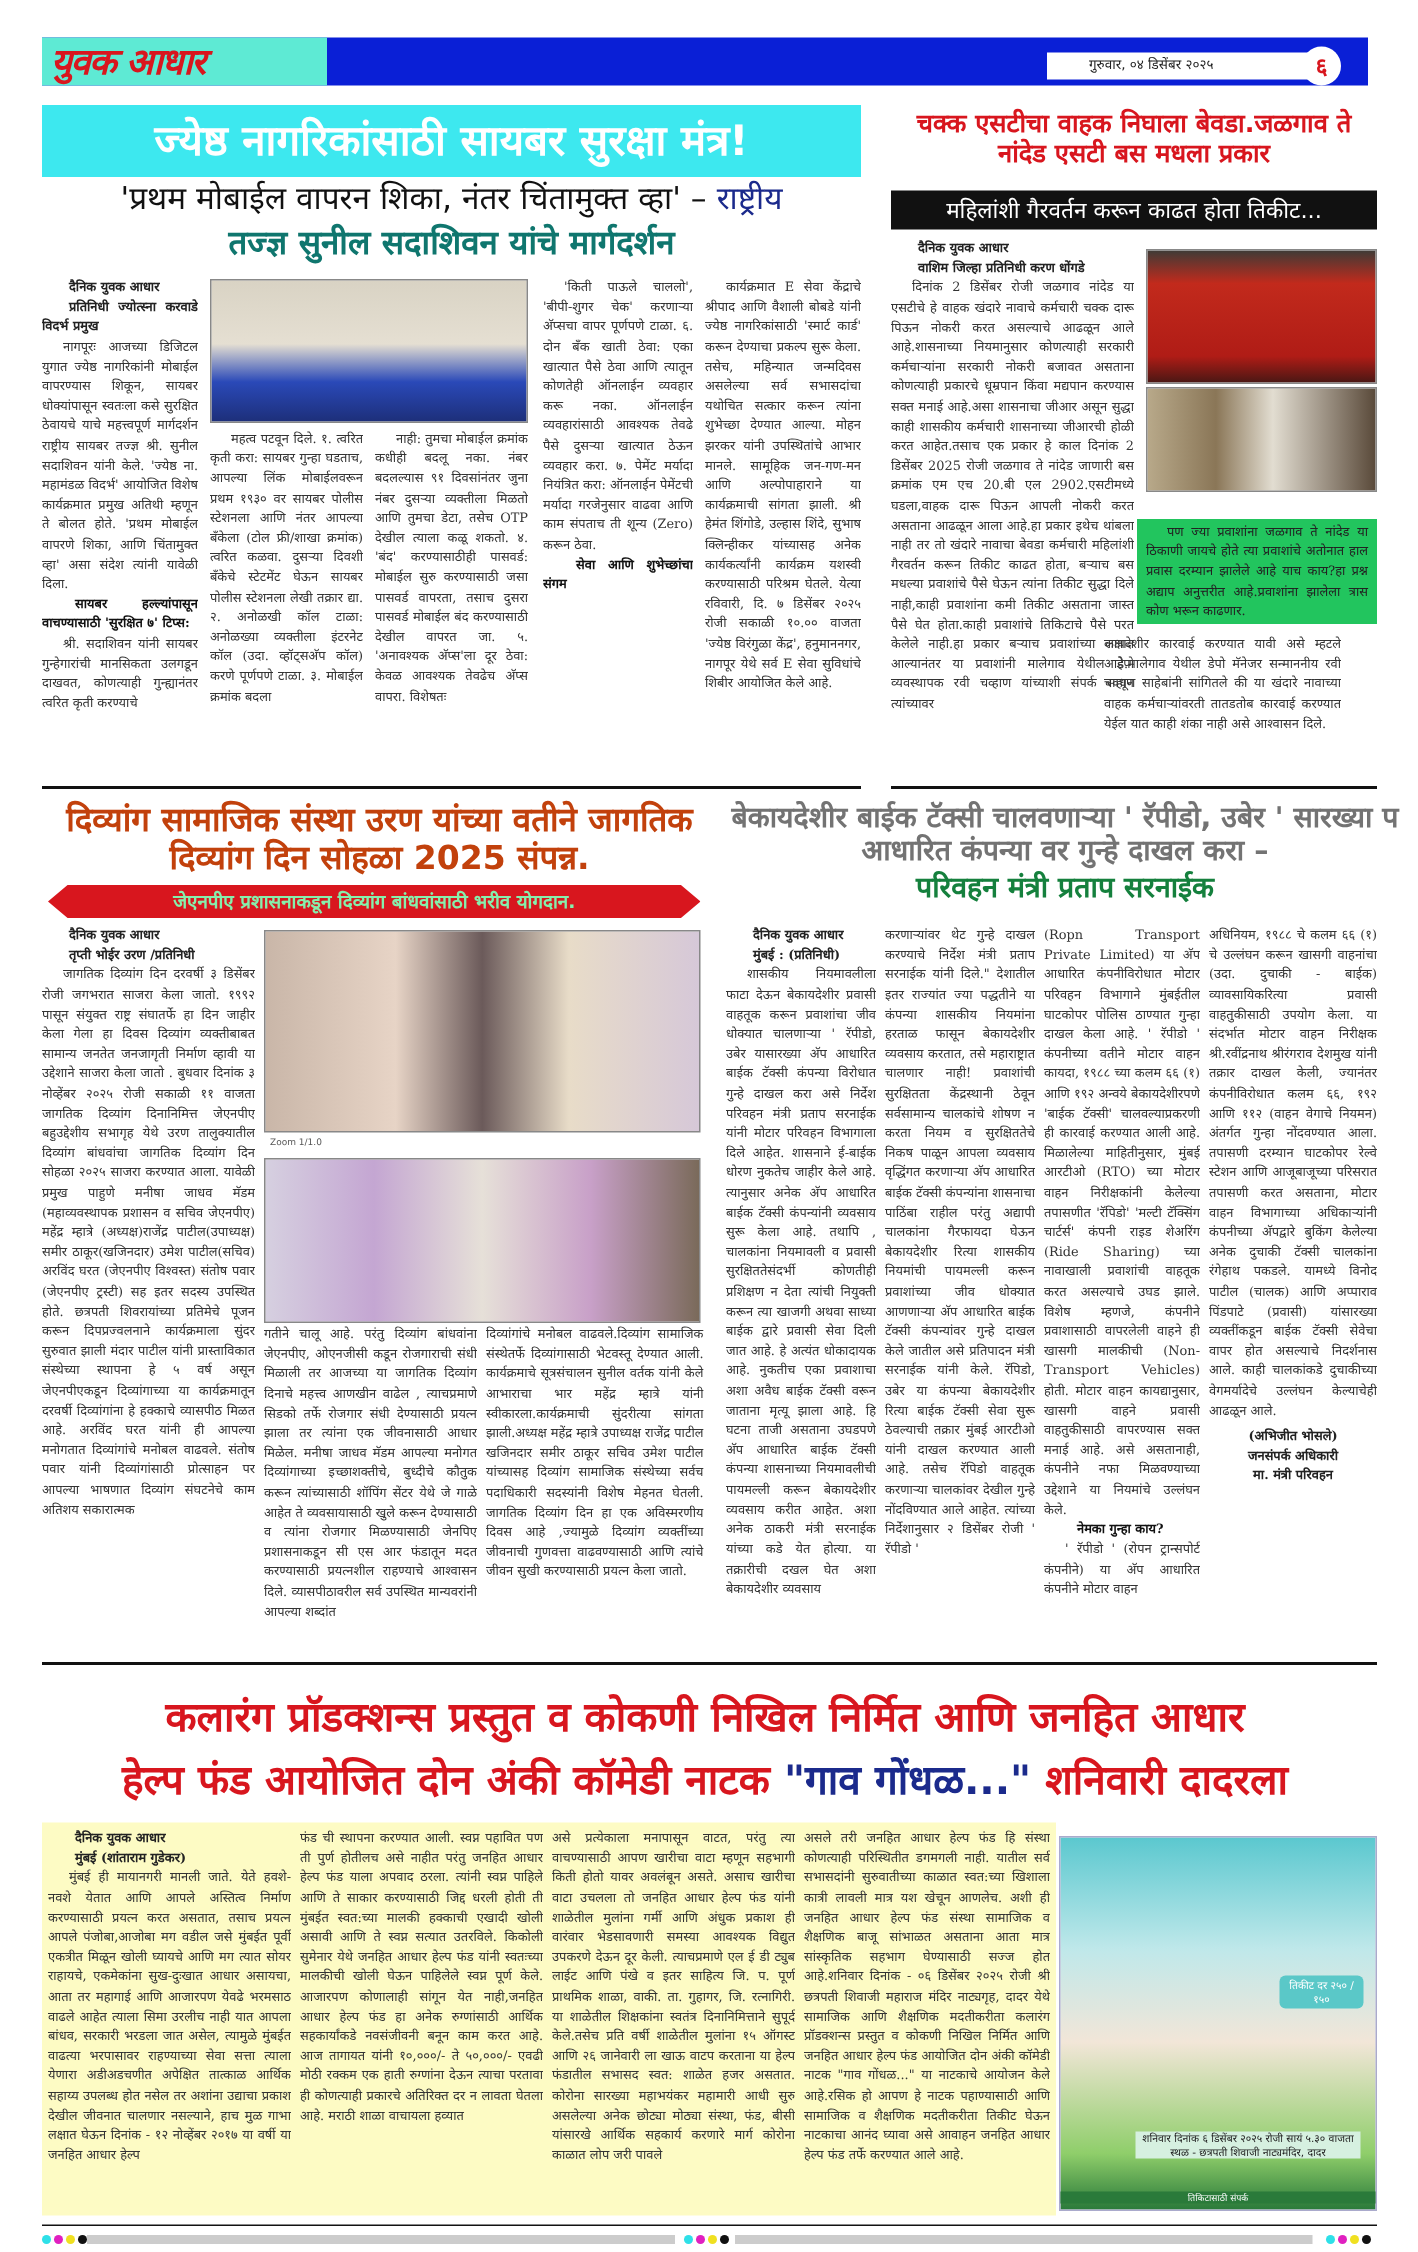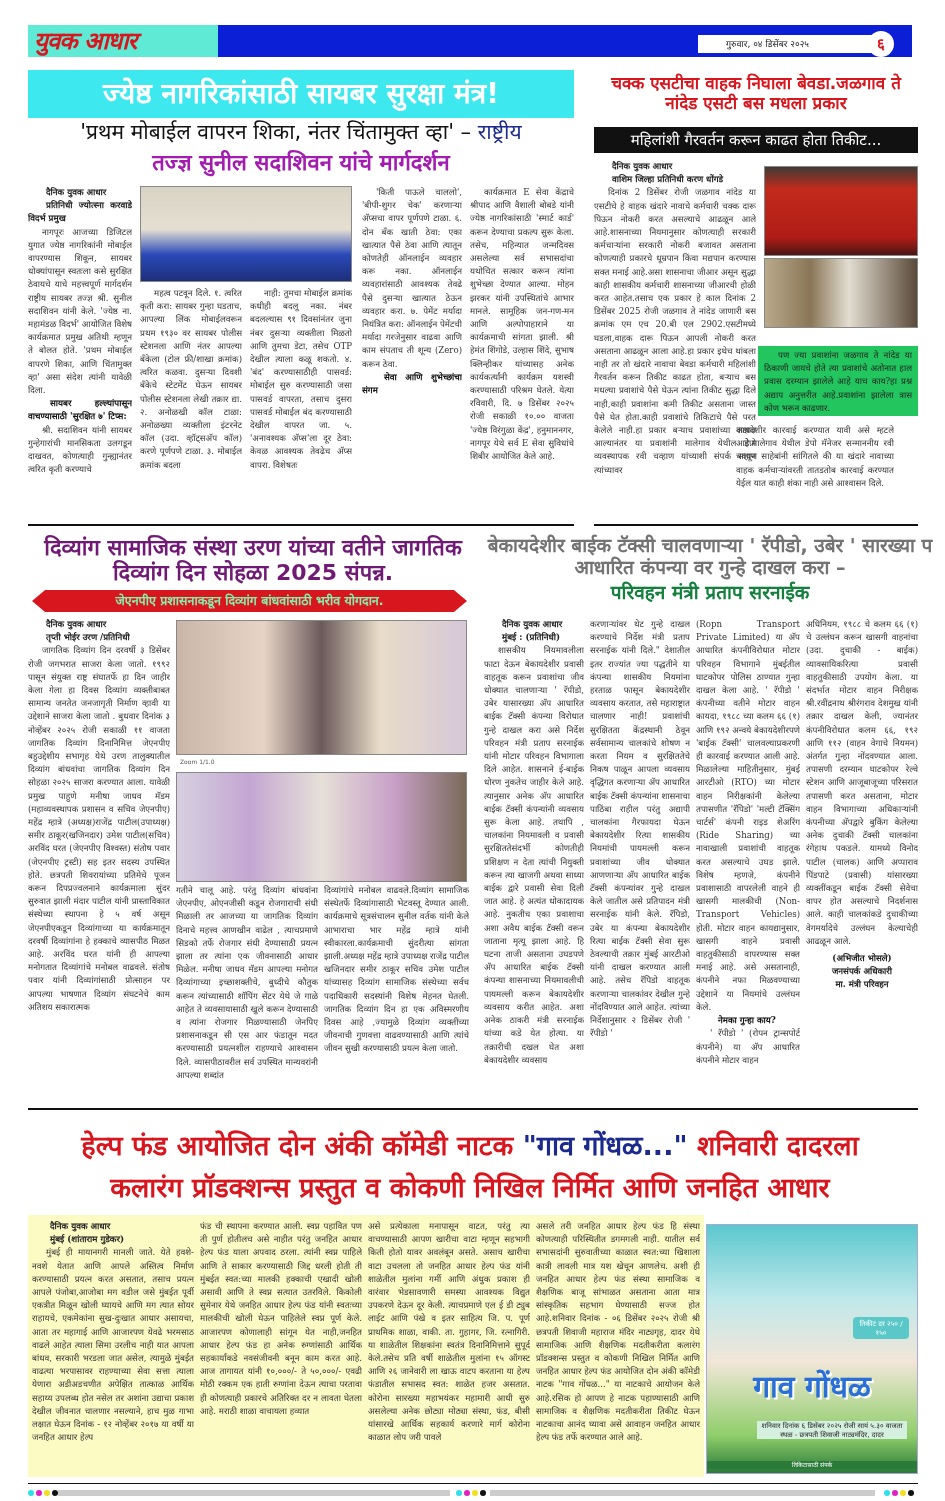--- a/index.html
+++ b/index.html
@@ -13,31 +13,31 @@
 .hd{font-family:"DejaVu Sans",sans-serif;font-weight:bold;text-align:center;line-height:1.15}
 
 #masthead{left:28px;top:25px;width:884px;height:32px;background:#0a1fd6}
 #logo{left:28px;top:25px;width:190px;height:32px;background:#5eead4;color:#d8161e;font-family:"DejaVu Sans",sans-serif;font-weight:bold;font-size:24px;font-style:italic;padding-left:6px;line-height:32px;letter-spacing:-1px}
 #date-box{left:698px;top:35px;width:178px;height:18px;background:#fff;font-family:"DejaVu Sans",sans-serif;font-size:9px;line-height:18px;padding-left:28px;color:#222}
 #page-no{left:868px;top:31px;width:26px;height:26px;border-radius:50%;background:#fff;color:#d8161e;font-family:"DejaVu Sans",sans-serif;font-weight:bold;font-size:15px;text-align:center;line-height:26px}
 
 #s1-banner{left:28px;top:70px;width:546px;height:48px;background:#3de8ef;color:#fff;font-size:28px;line-height:48px}
 #s1-sub1{left:28px;top:120px;width:546px;font-size:21px;color:#111;font-weight:normal}
 #s1-sub1 .hl{color:#1b2a8c}
-#s1-sub2{left:28px;top:150px;width:546px;font-size:22px;color:#a21caf}
+#s1-sub2{left:28px;top:150px;width:546px;font-size:22px;color:#0f766e}
 .photo{background:linear-gradient(135deg,#6a7b9c,#c9b68e 40%,#3d55b8 60%,#8a6d5d);border:1px solid #888}
 #s1-photo{left:140px;top:186px;width:212px;height:96px;background:linear-gradient(180deg,#d9d3c4 0%,#e5dfd2 45%,#2a49b8 72%,#1d2f7a 100%)}
 #s2-head{left:594px;top:74px;width:324px;font-size:17px;color:#d8161e}
 #s2-bar{left:594px;top:127px;width:324px;height:26px;background:#111;color:#fff;font-size:15px;line-height:26px;font-weight:normal}
 #s2-photo-a{left:764px;top:166px;width:154px;height:90px;background:linear-gradient(180deg,#3f3b36 0%,#c22a1c 25%,#b01c16 80%,#4b1714 100%)}
 #s2-photo-b{left:764px;top:258px;width:154px;height:70px;background:linear-gradient(90deg,#b8a98a 0%,#8a7657 30%,#e2ddd1 55%,#5a4a3a 100%)}
 #s2-note{left:758px;top:346px;width:160px;height:70px;background:#22c55e;font-size:8.6px;line-height:13.2px;padding:3px 6px;text-align:justify}
 .rule{background:#111}
 
-#s3-head{left:28px;top:535px;width:450px;font-size:22px;color:#701a75;font-weight:bold}
+#s3-head{left:28px;top:535px;width:450px;font-size:22px;color:#c2410c;font-weight:bold}
 #s3-ribbon{left:32px;top:590px;width:435px;height:22px;background:#d8161e;color:#86efac;font-size:12.5px;line-height:22px;clip-path:polygon(3% 0,97% 0,100% 50%,97% 100%,3% 100%,0 50%)}
 #s3-photo-a{left:176px;top:620px;width:291px;height:135px;background:linear-gradient(90deg,#c9b6a8 0%,#e7d4c6 30%,#6b5a5a 50%,#e8dcc8 70%,#d6c8d8 100%)}
 #s3-photo-b{left:176px;top:772px;width:291px;height:110px;background:linear-gradient(90deg,#d6d0e0 0%,#c4a6d2 25%,#e6e0d8 50%,#c8a0c8 75%,#7a6a5a 100%)}
 #s3-caption{left:180px;top:758px;font-size:6px;color:#555;font-family:"DejaVu Sans",sans-serif}
 
 #s4-head{left:480px;top:535px;width:460px;font-size:19px;color:#737373}
 #s4-sub{left:480px;top:582px;width:460px;font-size:19px;color:#15803d}
 
 #s5-head{left:28px;top:1125px;width:884px;font-size:27px;color:#d8161e;line-height:42px}
 #s5-head .q{color:#1b2a8c}
@@ -142,41 +142,40 @@
   <div style="text-align:center;margin-top:4px">
     <div class="by" style="text-indent:0">(अभिजीत भोसले)</div>
     <div class="by" style="text-indent:0">जनसंपर्क अधिकारी</div>
     <div class="by" style="text-indent:0">मा. मंत्री परिवहन</div>
   </div>
 </div>
 
 <div class="abs rule" style="left:28px;top:1108px;width:890px;height:2px"></div>
 
 <div class="abs hd" id="s5-head">
+  <div>कलारंग प्रॉडक्शन्स प्रस्तुत व कोकणी निखिल निर्मित आणि जनहित आधार</div>
   <div><span>हेल्प फंड आयोजित दोन अंकी कॉमेडी नाटक</span> <span class="q">"गाव गोंधळ..."</span> <span>शनिवारी दादरला</span></div>
-  <div>कलारंग प्रॉडक्शन्स प्रस्तुत व कोकणी निखिल निर्मित आणि जनहित आधार</div>
 </div>
 <div class="abs" id="s5-bg"></div>
 <div class="abs col" style="left:32px;top:1220px;width:162px;height:255px">
   <div class="by">दैनिक युवक आधार</div>
   <div class="by">मुंबई (शांताराम गुडेकर)</div>
   <p>मुंबई ही मायानगरी मानली जाते. येते हवशे- नवशे येतात आणि आपले अस्तित्व निर्माण करण्यासाठी प्रयत्न करत असतात, तसाच प्रयत्न आपले पंजोबा,आजोबा मग वडील जसे मुंबईत पूर्वी एकत्रीत मिळून खोली घ्यायचे आणि मग त्यात सोयर राहायचे, एकमेकांना सुख-दुःखात आधार असायचा, आता तर महागाई आणि आजारपण येवढे भरमसाठ वाढले आहेत त्याला सिमा उरलीच नाही यात आपला बांधव, सरकारी भरडला जात असेल, त्यामुळे मुंबईत वाढत्या भरपासावर राहण्याच्या सेवा सत्ता त्याला येणारा अडीअडचणीत अपेक्षित तात्काळ आर्थिक सहाय्य उपलब्ध होत नसेल तर अशांना उद्याचा प्रकाश देखील जीवनात चालणार नसल्याने, हाच मुळ गाभा लक्षात घेऊन दिनांक - १२ नोव्हेंबर २०१७ या वर्षी या जनहित आधार हेल्प</p>
 </div>
 <div class="abs col" style="left:200px;top:1220px;width:162px;height:255px">
   <p style="text-indent:0">फंड ची स्थापना करण्यात आली. स्वप्न पहावित पण ती पुर्ण होतीलच असे नाहीत परंतु जनहित आधार हेल्प फंड याला अपवाद ठरला. त्यांनी स्वप्न पाहिले आणि ते साकार करण्यासाठी जिद्द धरली होती ती मुंबईत स्वत:च्या मालकी हक्काची एखादी खोली असावी आणि ते स्वप्न सत्यात उतरविले. किकोली सुमेनार येथे जनहित आधार हेल्प फंड यांनी स्वतःच्या मालकीची खोली घेऊन पाहिलेले स्वप्न पूर्ण केले. आजारपण कोणालाही सांगून येत नाही,जनहित आधार हेल्प फंड हा अनेक रुग्णांसाठी आर्थिक सहकार्यांकडे नवसंजीवनी बनून काम करत आहे. आज तागायत यांनी १०,०००/- ते ५०,०००/- एवढी मोठी रक्कम एक हाती रुग्णांना देऊन त्याचा परतावा ही कोणत्याही प्रकारचे अतिरिक्त दर न लावता घेतला आहे. मराठी शाळा वाचायला हव्यात</p>
 </div>
 <div class="abs col" style="left:368px;top:1220px;width:162px;height:255px">
   <p style="text-indent:0">असे प्रत्येकाला मनापासून वाटत, परंतु त्या वाचण्यासाठी आपण खारीचा वाटा म्हणून सहभागी किती होतो यावर अवलंबून असते. असाच खारीचा वाटा उचलला तो जनहित आधार हेल्प फंड यांनी शाळेतील मुलांना गर्मी आणि अंधुक प्रकाश ही वारंवार भेडसावणारी समस्या आवश्यक विद्युत उपकरणे देऊन दूर केली. त्याचप्रमाणे एल ई डी ट्युब लाईट आणि पंखे व इतर साहित्य जि. प. पूर्ण प्राथमिक शाळा, वाकी. ता. गुहागर, जि. रत्नागिरी. या शाळेतील शिक्षकांना स्वतंत्र दिनानिमित्ताने सुपूर्द केले.तसेच प्रति वर्षी शाळेतील मुलांना १५ ऑगस्ट आणि २६ जानेवारी ला खाऊ वाटप करताना या हेल्प फंडातील सभासद स्वत: शाळेत हजर असतात. कोरोना सारख्या महाभयंकर महामारी आधी सुरु असलेल्या अनेक छोट्या मोठ्या संस्था, फंड, बीसी यांसारखे आर्थिक सहकार्य करणारे मार्ग कोरोना काळात लोप जरी पावले</p>
 </div>
 <div class="abs col" style="left:536px;top:1220px;width:164px;height:255px">
   <p style="text-indent:0">असले तरी जनहित आधार हेल्प फंड हि संस्था कोणत्याही परिस्थितीत डगमगली नाही. यातील सर्व सभासदांनी सुरुवातीच्या काळात स्वत:च्या खिशाला कात्री लावली मात्र यश खेचून आणलेच. अशी ही जनहित आधार हेल्प फंड संस्था सामाजिक व शैक्षणिक बाजू सांभाळत असताना आता मात्र सांस्कृतिक सहभाग घेण्यासाठी सज्ज होत आहे.शनिवार दिनांक - ०६ डिसेंबर २०२५ रोजी श्री छत्रपती शिवाजी महाराज मंदिर नाट्यगृह, दादर येथे सामाजिक आणि शैक्षणिक मदतीकरीता कलारंग प्रॉडक्शन्स प्रस्तुत व कोकणी निखिल निर्मित आणि जनहित आधार हेल्प फंड आयोजित दोन अंकी कॉमेडी नाटक "गाव गोंधळ..." या नाटकाचे आयोजन केले आहे.रसिक हो आपण हे नाटक पहाण्यासाठी आणि सामाजिक व शैक्षणिक मदतीकरीता तिकीट घेऊन नाटकाचा आनंद घ्यावा असे आवाहन जनहित आधार हेल्प फंड तर्फे करण्यात आले आहे.</p>
 </div>
 <div class="abs" id="poster">
   <div class="pt" id="poster-tag">तिकीट दर २५० / १५०</div>
-  <div class="pt" id="poster-title">गाव गोंधळ</div>
   <div class="pt" id="poster-date">शनिवार दिनांक ६ डिसेंबर २०२५ रोजी सायं ५.३० वाजता स्थळ - छत्रपती शिवाजी नाट्यमंदिर, दादर</div>
   <div class="pt" id="poster-footer">तिकिटासाठी संपर्क</div>
 </div>
 
 <div class="abs rule" style="left:28px;top:1483px;width:890px;height:1px"></div>
 <div class="regbar" style="left:58px;width:392px"></div>
 <div class="regbar" style="left:490px;width:385px"></div>
 <div class="reg" style="left:28px;background:#2ee0e8"></div>
 <div class="reg" style="left:36px;background:#e020c0"></div>
 <div class="reg" style="left:44px;background:#f0e020"></div>

